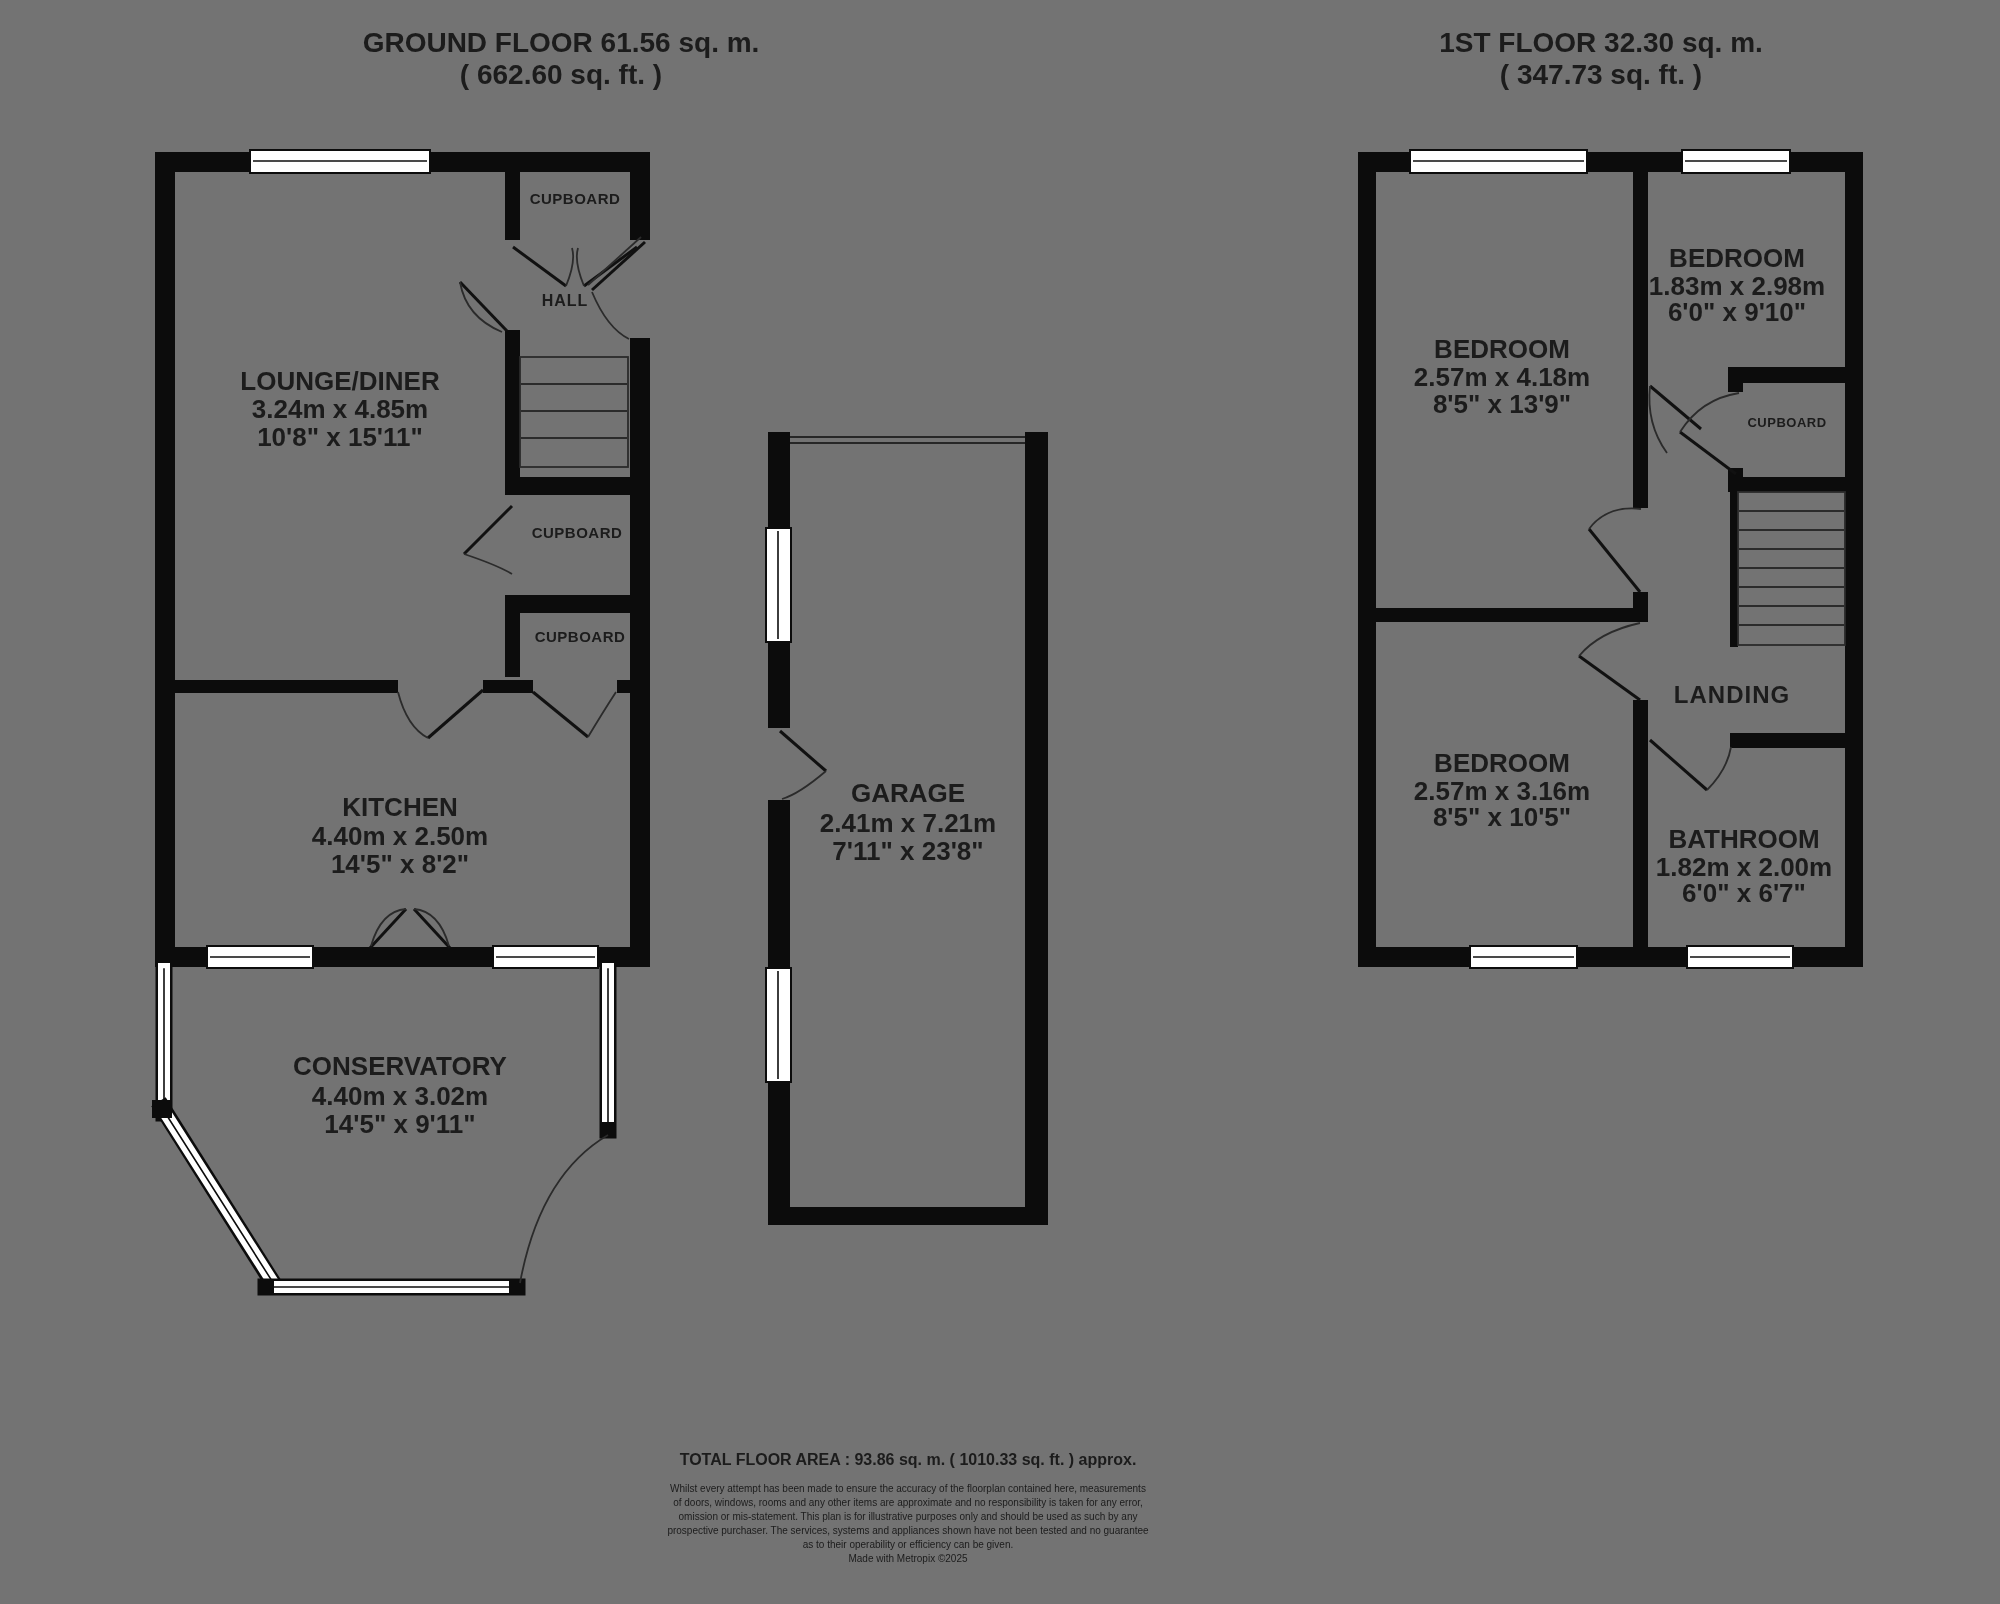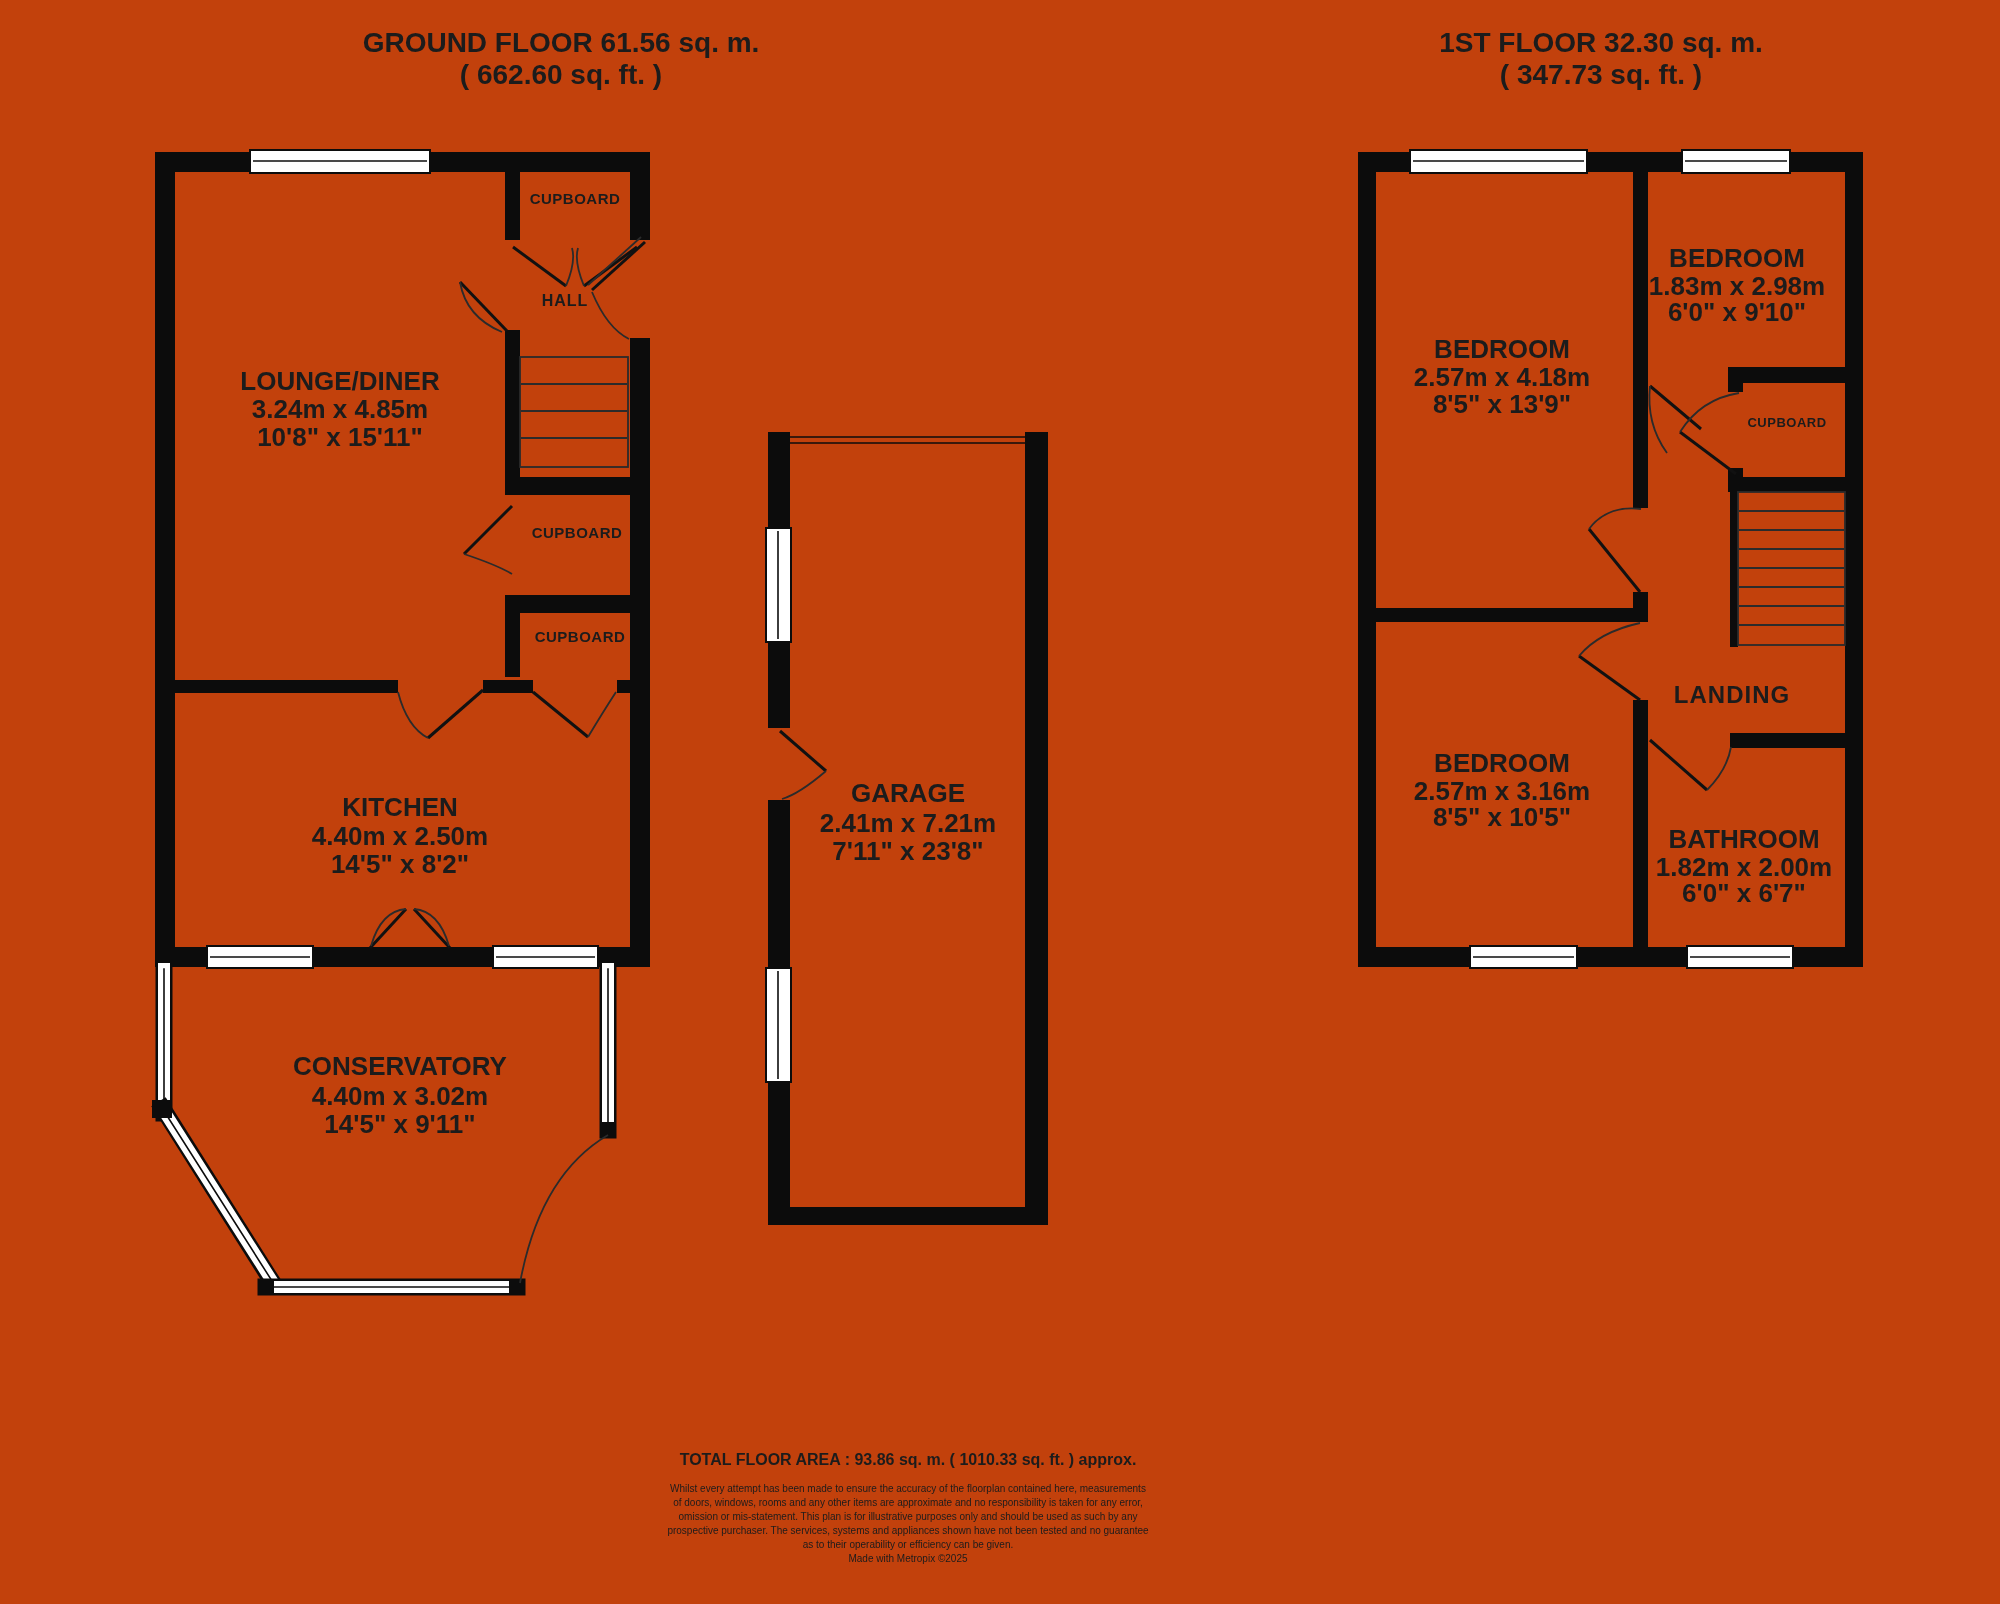--- a/index.html
+++ b/index.html
@@ -1,16 +1,16 @@
 <!DOCTYPE html>
 <html><head>
 <meta charset="utf-8">
 <style>
   html,body{margin:0;padding:0;background:#ffffff;}
-  #canvas{position:relative;width:2000px;height:1604px;background:#c2410c;overflow:hidden;}
+  #canvas{position:relative;width:2000px;height:1604px;background:#737373;overflow:hidden;}
   svg{position:absolute;left:0;top:0;}
   .wall{fill:#0c0c0c;stroke:none;}
   .win{fill:#ffffff;stroke:#0c0c0c;stroke-width:2;}
   .winline{stroke:#0c0c0c;stroke-width:1.6;}
   .door{fill:none;stroke:#2b2b2b;stroke-width:1.8;}
   .leaf{stroke:#111111;stroke-width:3;}
   .thin{fill:none;stroke:#2b2b2b;stroke-width:1.8;}
   .tread{stroke:#2b2b2b;stroke-width:1.8;}
   .g-outer{stroke:#0c0c0c;stroke-width:17;fill:none;stroke-linecap:square;}
   .g-inner{stroke:#ffffff;stroke-width:12;fill:none;stroke-linecap:square;}

